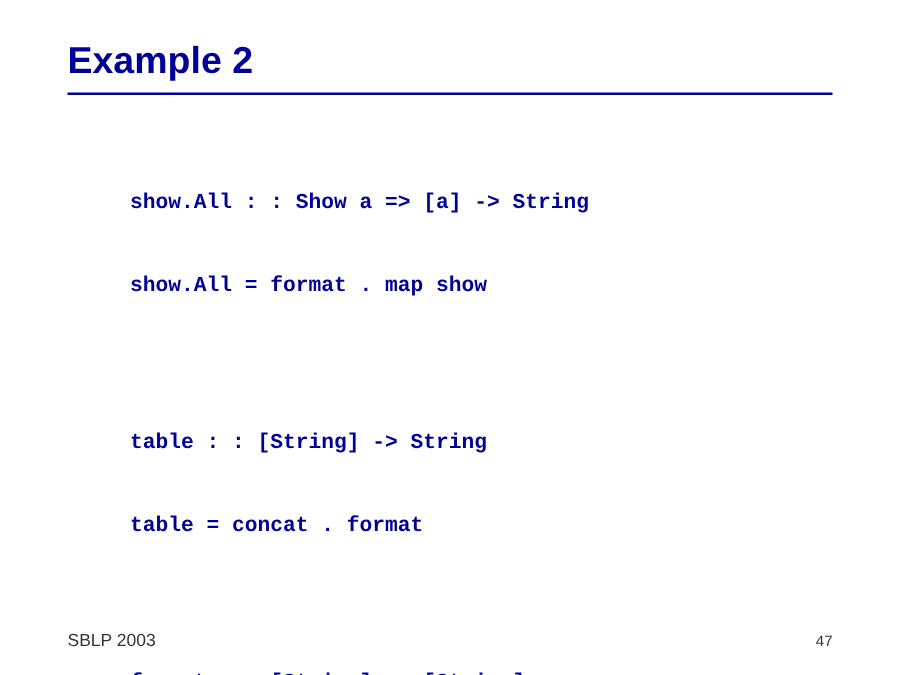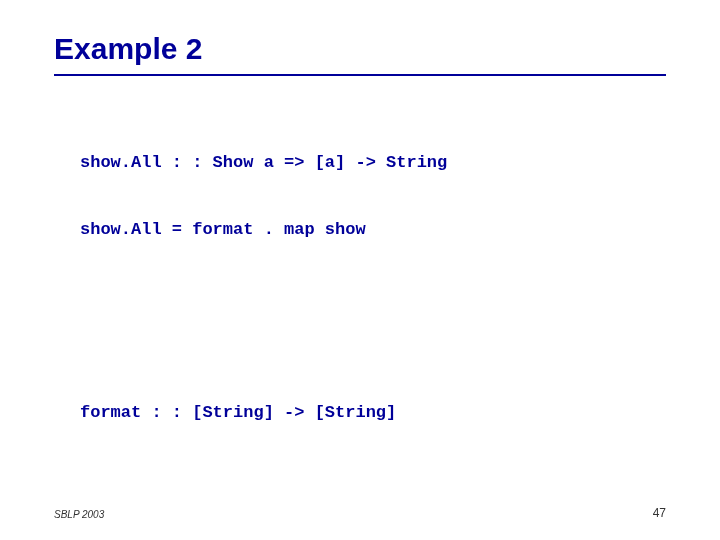--- a/index.html
+++ b/index.html
@@ -25,49 +25,50 @@
     position: absolute;
     left: 80px;
     top: 120px;
     font-family: "Courier New", Courier, monospace;
     font-weight: bold;
     font-size: 17px;
     color: #000099;
     line-height: 1.0;
     white-space: pre;
   }
-  .code-line { display: block; margin-bottom: 16px; }
+  .code-line { display: block; margin-bottom: 16px; margin-left: 24px; }
   .gap { height: 24px; }
   .footer-left {
     position: absolute;
     left: 54px;
     bottom: 20px;
-    font-size: 10px;
+    font-size: 14px;
     color: #333;
-    font-style: italic;
   }
   .footer-right {
     position: absolute;
     right: 54px;
     bottom: 20px;
     font-size: 12px;
     color: #333;
   }
 </style>
 </head>
 <body>
 
 <div class="slide">
   <div class="title">Example 2</div>
   <div class="underline"></div>
 
   <div class="code-block">
     <span class="code-line">show.All : : Show a =&gt; [a] -&gt; String</span>
     <span class="code-line">show.All = format . map show</span>
     <div class="gap"></div>
+    <span class="code-line">table : : [String] -&gt; String</span>
+    <span class="code-line">table = concat . format</span>
     <div class="gap"></div>
     <span class="code-line">format : : [String] -&gt; [String]</span>
     
     
     
   </div>
 
   <div class="footer-left">SBLP 2003</div>
   <div class="footer-right">47</div>
 </div>

